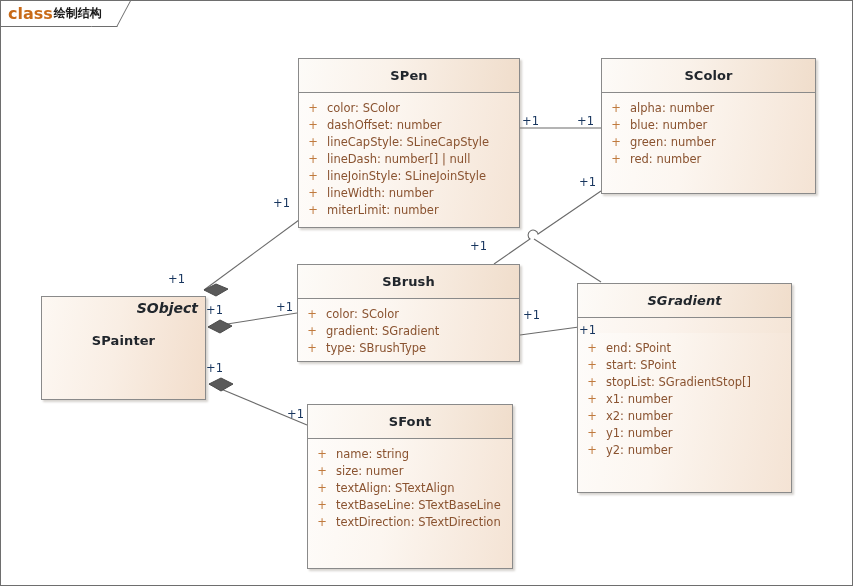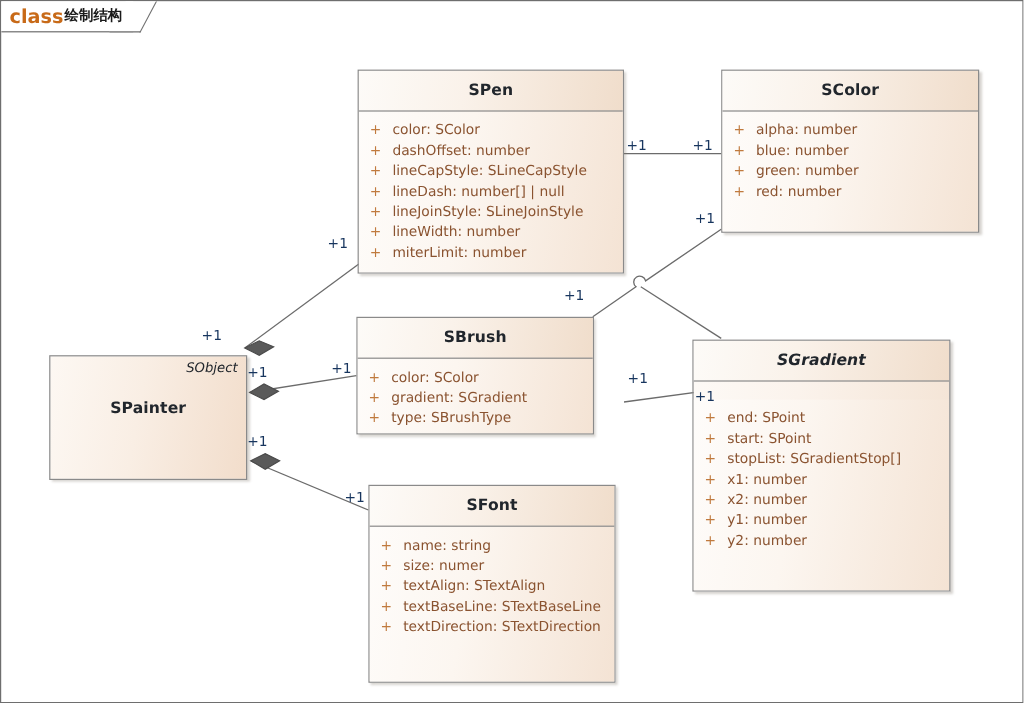--- a/index.html
+++ b/index.html
@@ -77,21 +77,21 @@
     background:linear-gradient(100deg,#fdfbf8 0%,#faf2ea 40%,#f0ddcb 100%);
     display:flex;align-items:center;justify-content:center;
   }
   .uml-title{
     font-size:13px;font-weight:bold;color:#21262c;
     letter-spacing:.1px;
   }
   .uml-title.abstract{font-style:italic;}
   .uml-stereo{
     position:absolute;right:7px;top:3px;
-    font-size:11px;font-style:italic;color:#21262c;
+    font-size:14px;font-style:italic;color:#21262c;font-weight:bold;
   }
   .uml-body{
     flex:1 1 auto;
     padding:7px 0 6px 0;
     background:linear-gradient(100deg,#fefcfa 0%,#fcf6f0 40%,#f4e3d4 100%);
   }
   .attr{
     display:flex;align-items:baseline;
     height:17px;line-height:17px;
     font-size:11.5px;
@@ -236,21 +236,21 @@
     </div>
   </div>
 
   <div class="uml plain" style="left:40px;top:295px;width:165px;height:104px;">
     <div class="plain-inner">
       <span class="uml-stereo">SObject</span>
       <span class="uml-title" style="position:relative;top:-8px;">SPainter</span>
     </div>
   </div>
 
-  <div class="uml" style="left:296px;top:263px;width:198px;height:98px;">
+  <div class="uml" style="left:296px;top:263px;width:223px;height:98px;">
     <div class="uml-head">
       <span class="uml-title">SBrush</span>
     </div>
     <div class="uml-body">
       <div class="attr">
           <span class="vis">+</span>
           <span class="sig">color: SColor</span>
         </div>
       <div class="attr">
           <span class="vis">+</span>

